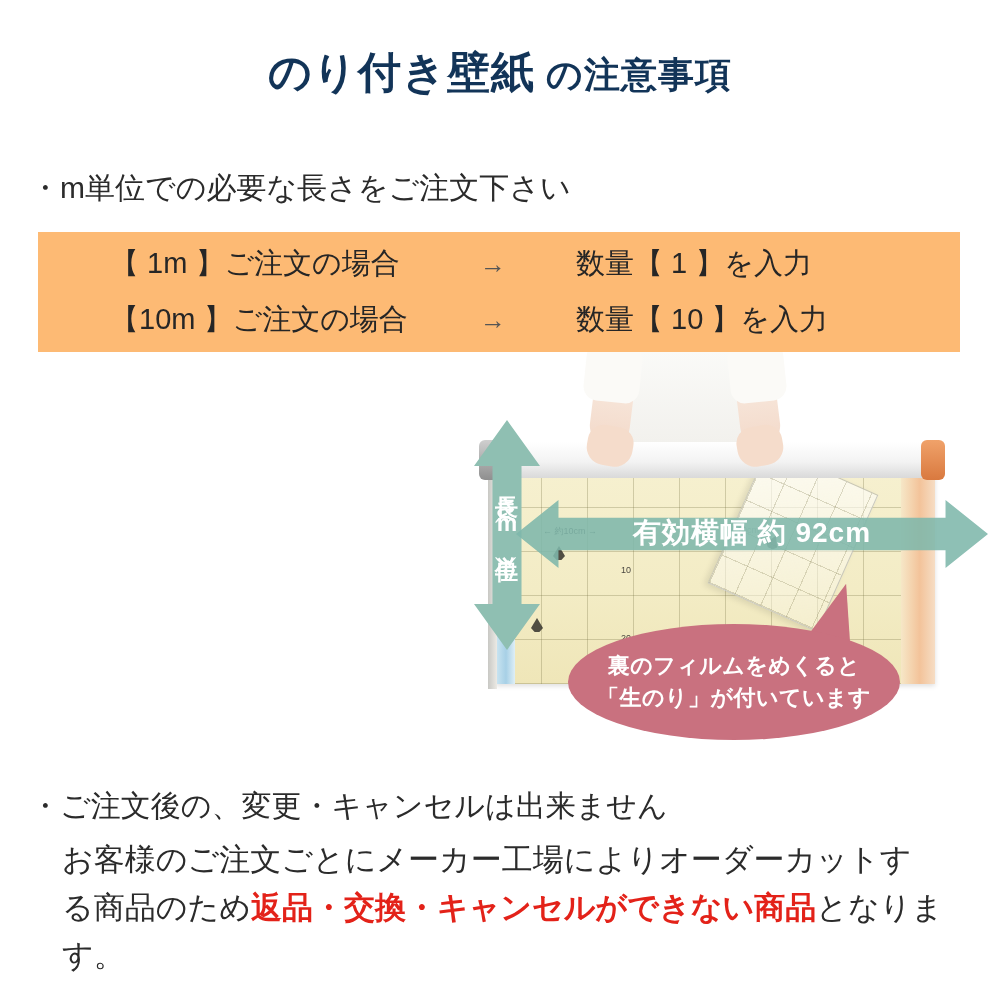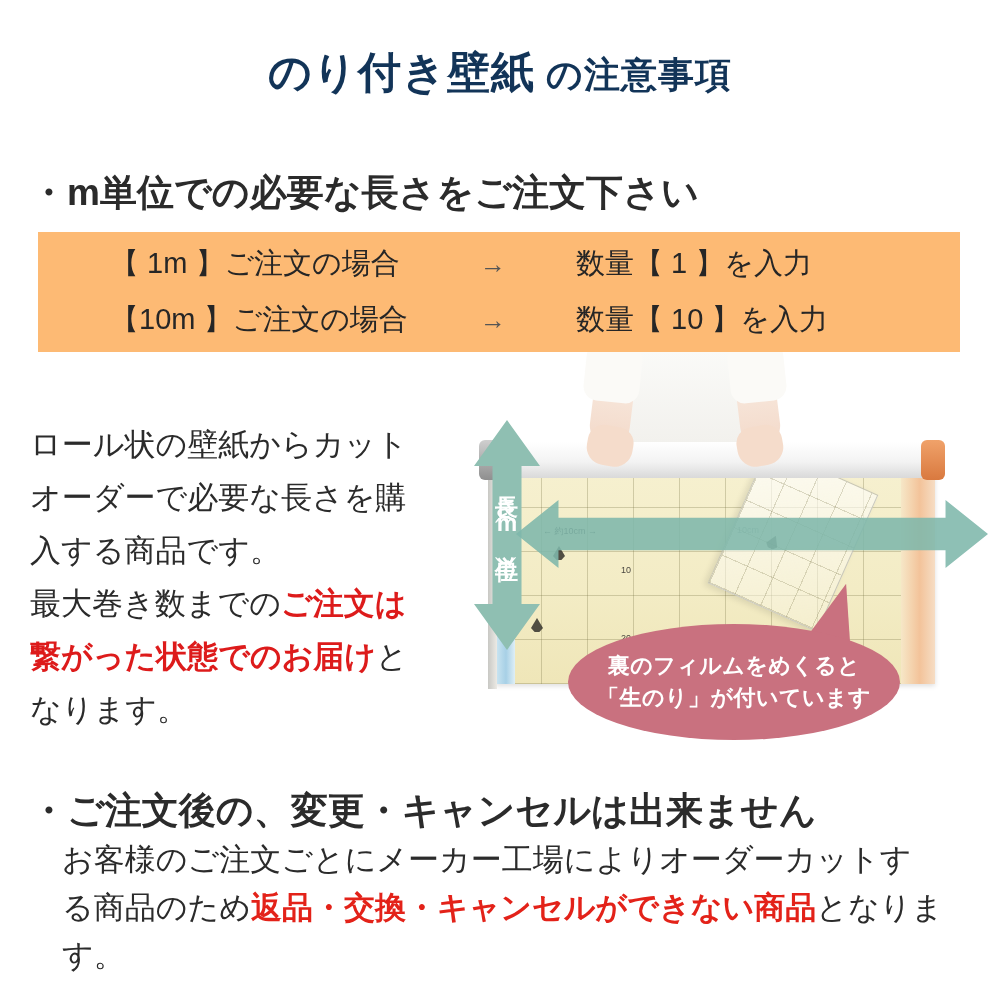--- a/index.html
+++ b/index.html
@@ -30,22 +30,22 @@
   }
   #title .t-sub {
     font-size: 36px;
     font-weight: bold;
   }
 
   
   .bullet-line {
     position: absolute;
     color: #2b2b2b;
-    font-size: 37px;
-    font-weight: bold;
+    font-size: 30px;
+    font-weight: normal;
     white-space: nowrap;
   }
   #bullet1 { left: 30px; top: 168px; }
   #bullet2 { left: 30px; top: 786px; }
 
   
   #orderbox {
     position: absolute;
     left: 38px; top: 232px;
     width: 922px; height: 120px;
@@ -290,28 +290,20 @@
       <span class="order-arrow">→</span>
       <span class="order-right">数量【 1 】を入力</span>
     </div>
     <div class="order-row" id="order-row-1">
       <span class="order-left">【10m 】ご注文の場合</span>
       <span class="order-arrow">→</span>
       <span class="order-right">数量【 10 】を入力</span>
     </div>
   </div>
 
-  <div id="leftcopy">
-    <div>ロール状の壁紙からカット</div>
-    <div>オーダーで必要な長さを購</div>
-    <div>入する商品です。</div>
-    <div><span>最大巻き数までの</span><span class="red">ご注文は</span></div>
-    <div><span class="red">繋がった状態でのお届け</span><span>と</span></div>
-    <div>なります。</div>
-  </div>
 
   <div id="photo">
     <div class="neck"></div>
     <div class="torso"></div>
     <div class="arm left"></div>
     <div class="arm right"></div>
     <div class="sleeve left"></div>
     <div class="sleeve right"></div>
 
     <div class="sheet">
@@ -337,20 +329,21 @@
     <div class="roll-cap left"></div>
     <div class="roll-cap right"></div>
     <div class="hand left"></div>
     <div class="hand right"></div>
   </div>
 
   <div id="v-arrow"></div>
   <div id="v-arrow-label">長さ（m単位）</div>
 
   <div id="h-arrow"></div>
+  <div id="h-arrow-label">有効横幅 約 92cm</div>
 
   <div id="bubble-tail"></div>
   <div id="bubble"></div>
   <div id="bubble-text">
     <div>裏のフィルムをめくると</div>
     <div>「生のり」が付いています</div>
   </div>
 
   <div id="bullet2" class="bullet-line">・ご注文後の、変更・キャンセルは出来ません</div>
 

